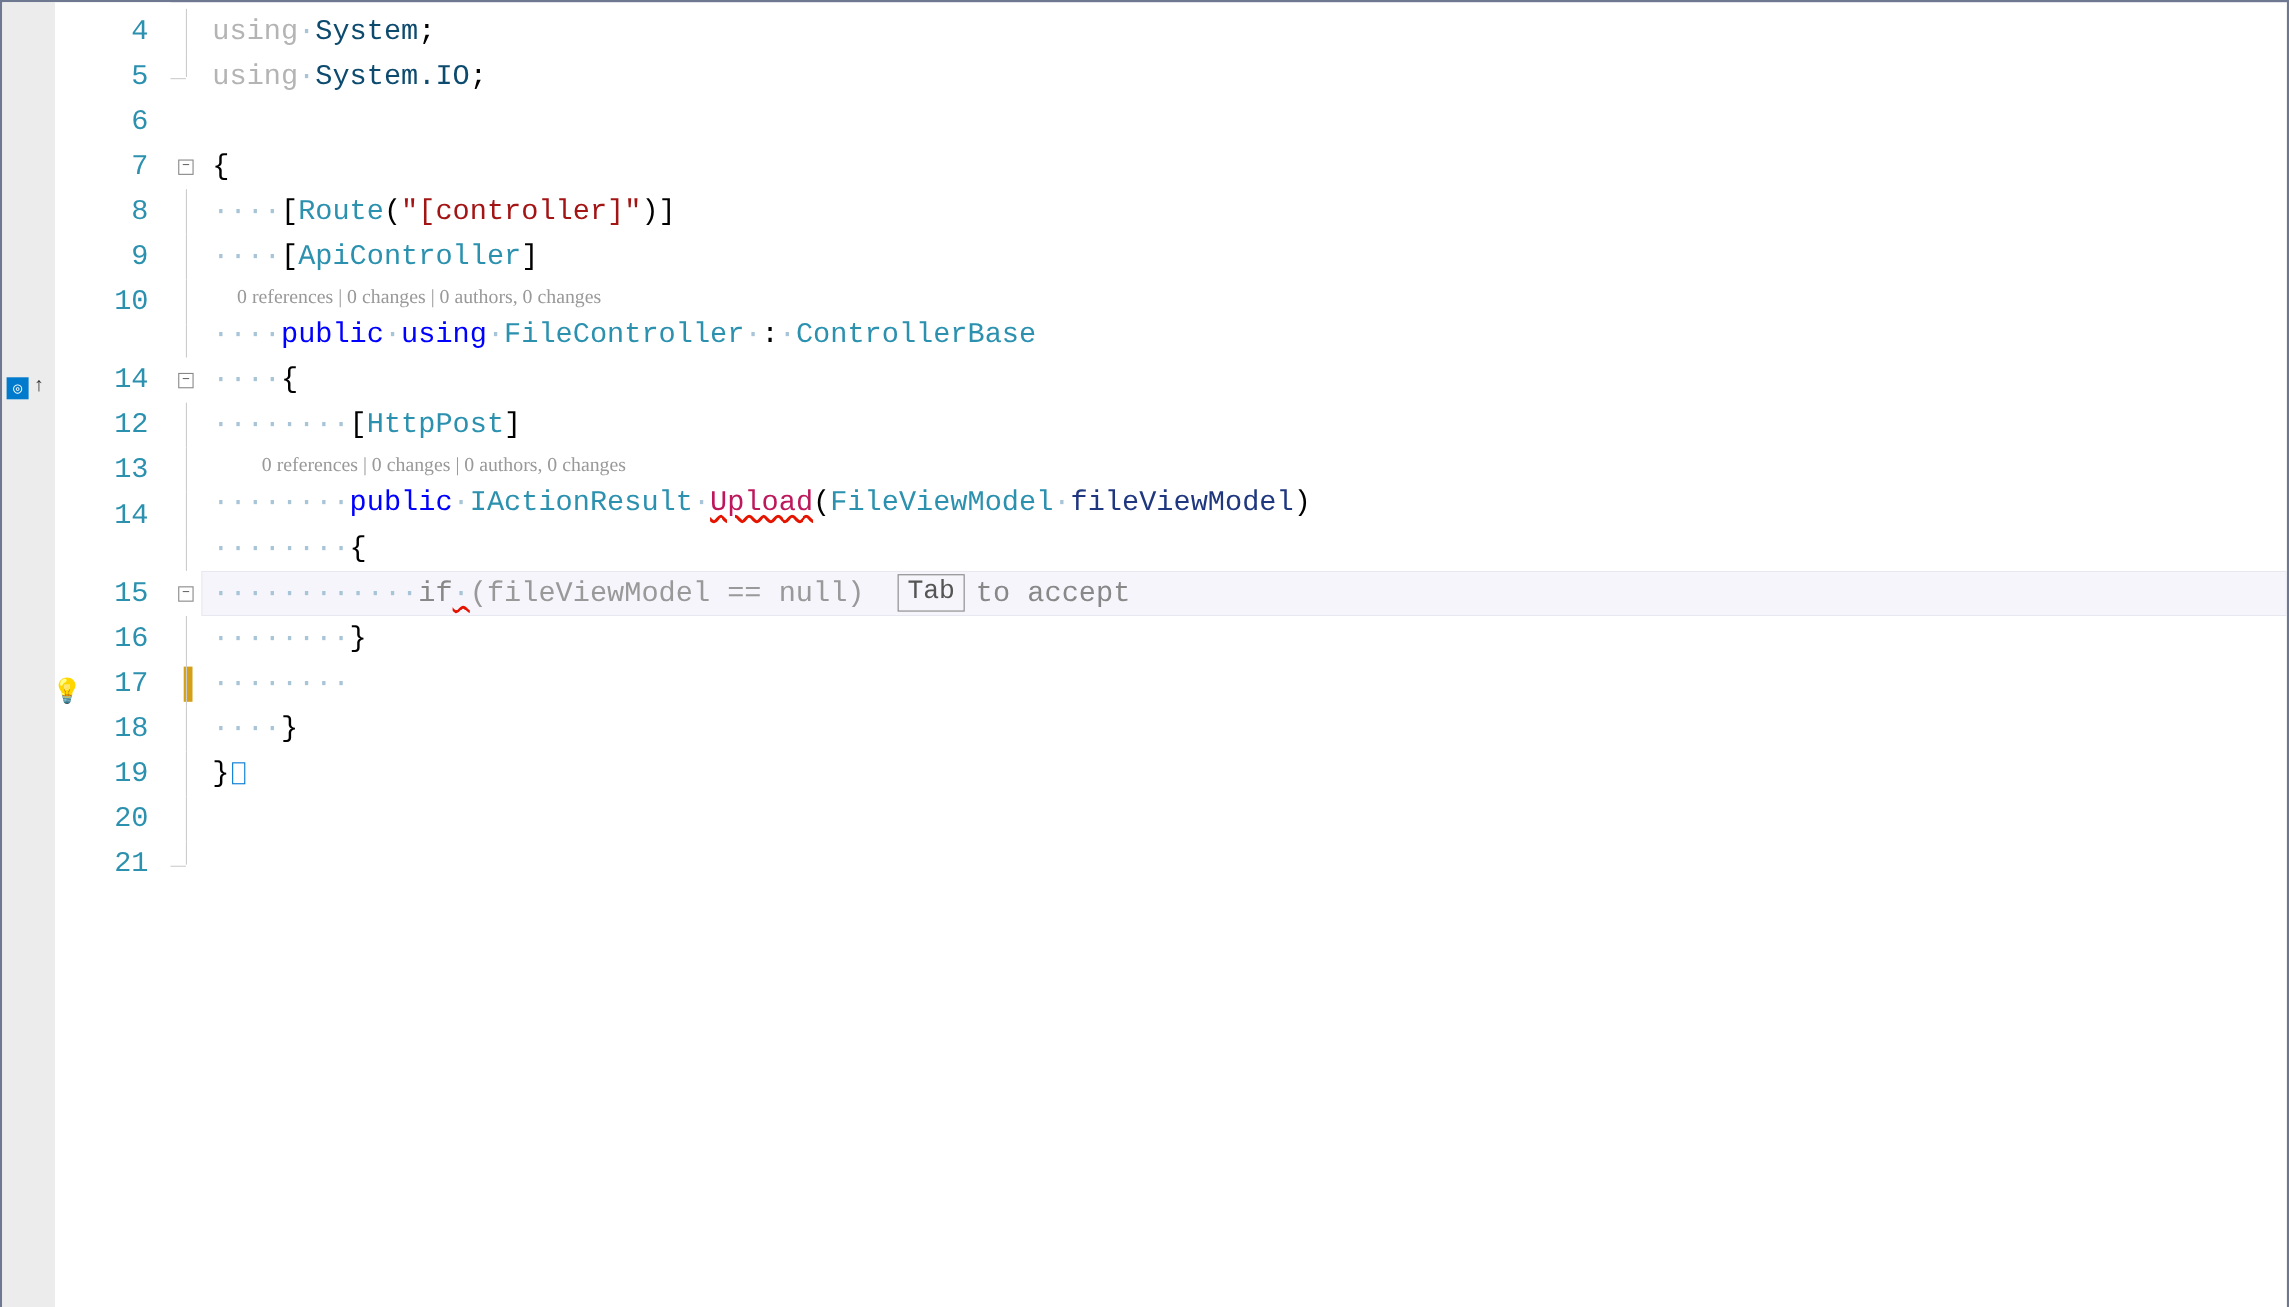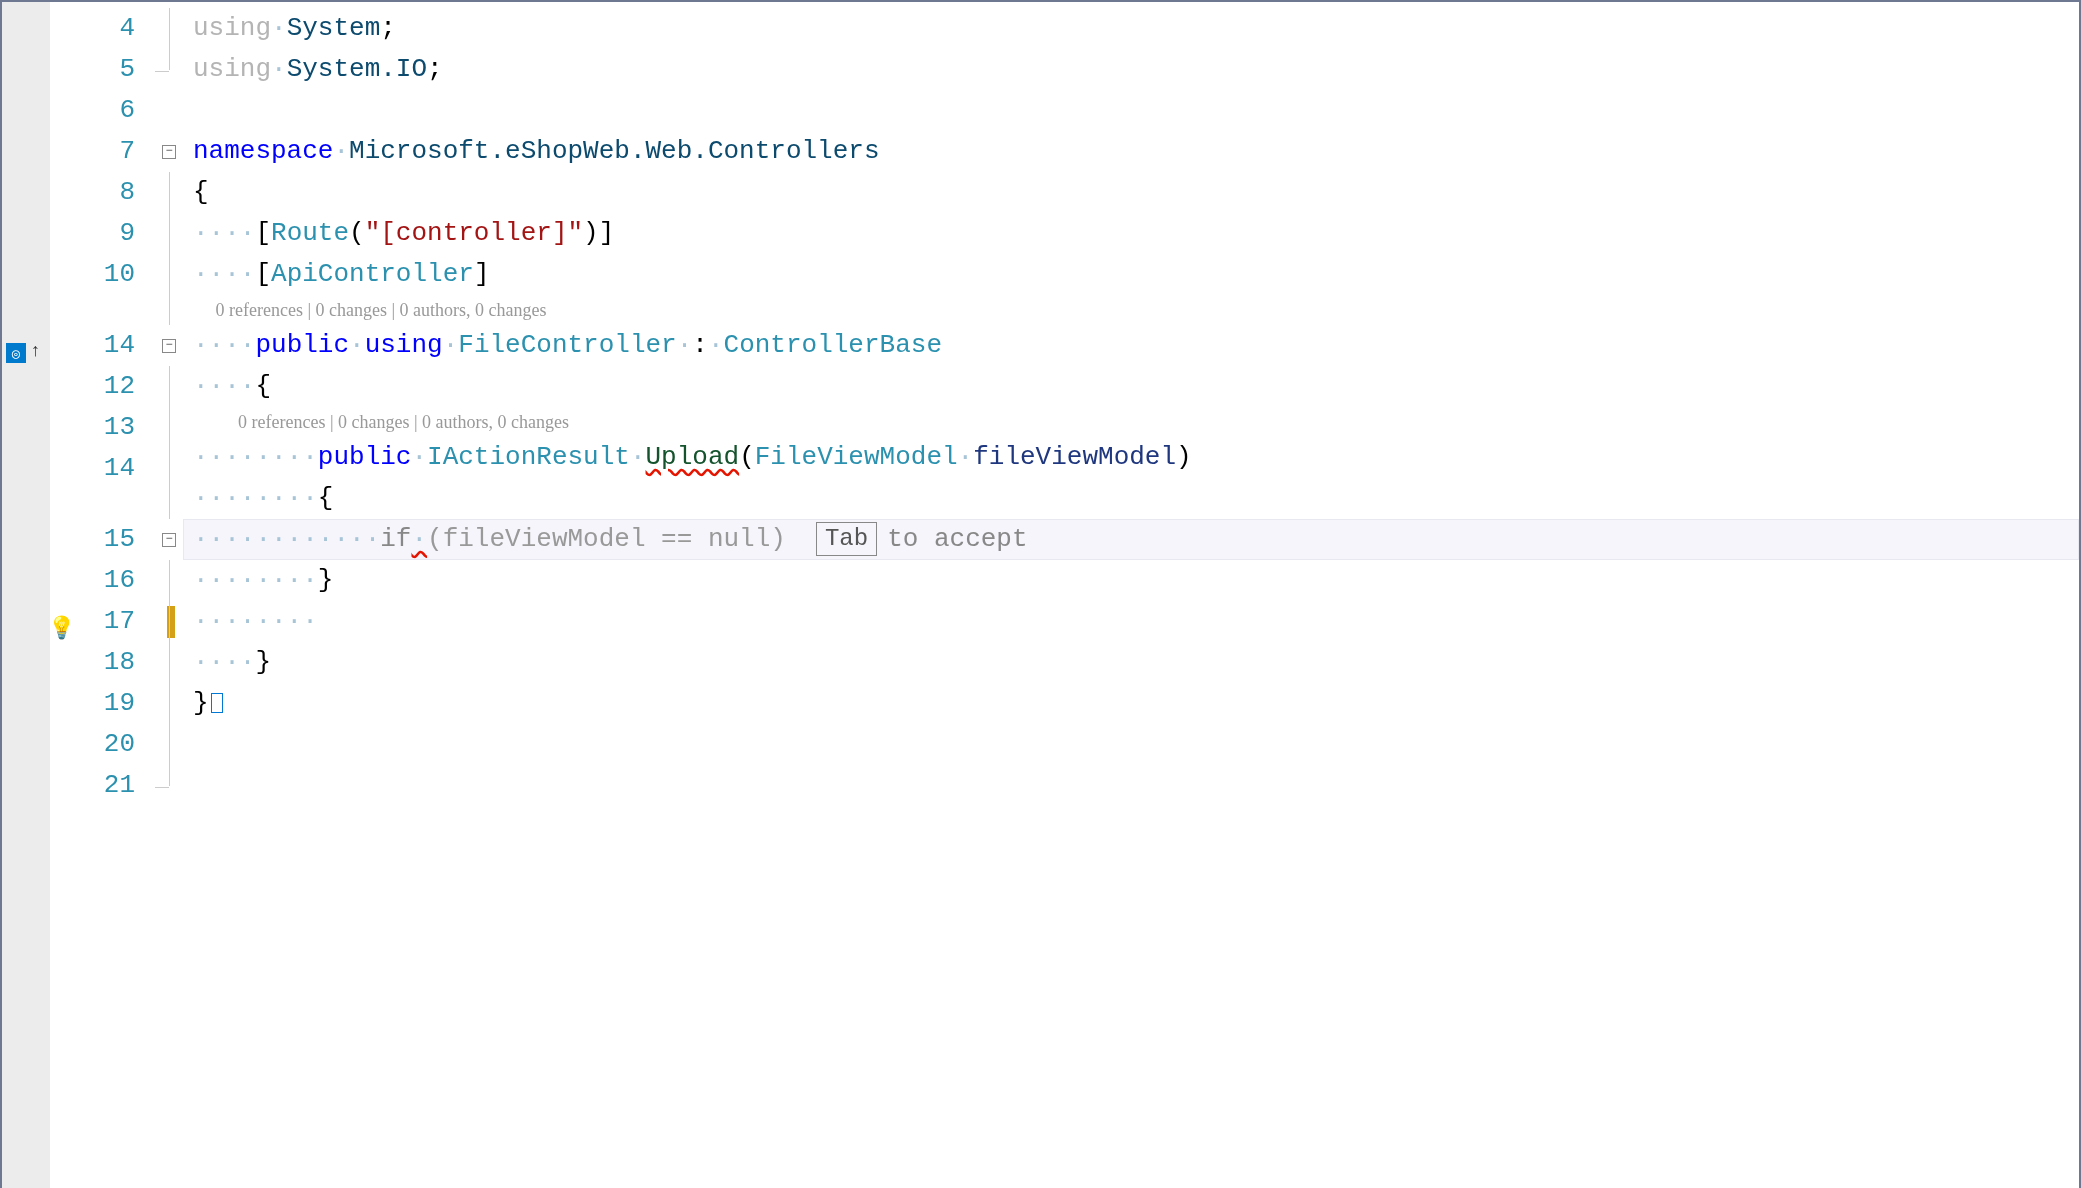--- a/index.html
+++ b/index.html
@@ -120,21 +120,21 @@
       white-space: pre;
     }
     .dots { color: #a8c5d8; }
     .kw-using { color: #b4b4b4; }
     .kw-blue { color: #0000ff; }
     .type { color: #2b91af; }
     .type-name { color: #2b91af; }
     .plain { color: #0c4a6e; }
     .string { color: #a31515; }
     .punct { color: #000; }
-    .method { color: #14532d; margin-top: 24px; }
+    .method { color: #be185d; margin-top: 24px; }
     .param { color: #1f377f; }
     .ghost { color: #999; }
     .ghost-kw { color: #888; }
     .squiggle-red {
       text-decoration: underline wavy #e51400;
       text-underline-offset: 4px;
     }
     .current-line {
       background: #f5f5fb;
       box-shadow: inset 0 0 0 1px #e8e8f0;
@@ -259,27 +259,27 @@
     <div class="fold-line">
         <div class="fold-guide" style="bottom:20px;"></div>
         <div style="position:absolute;left:0;bottom:18px;width:14px;height:1px;background:#ccc;"></div>
       </div>
   </div>
 
   <div class="code-area">
     <div class="code-line"><span class="kw-using">using</span><span class="dots">·</span><span class="plain">System</span><span class="punct">;</span></div>
     <div class="code-line"><span class="kw-using">using</span><span class="dots">·</span><span class="plain">System.IO</span><span class="punct">;</span></div>
     <div class="code-line"></div>
-    <div class="code-line"><span class="kw-blue">namespace</span><span class="dots">·</span><span class="plain">Microsoft.eShopWeb.Web.Controllers</span></div>
     <div class="code-line"><span class="punct">{</span></div>
     <div class="code-line"><span class="dots">····</span><span class="punct">[</span><span class="type">Route</span><span class="punct">(</span><span class="string">"[controller]"</span><span class="punct">)</span><span class="punct">]</span></div>
     <div class="code-line"><span class="dots">····</span><span class="punct">[</span><span class="type">ApiController</span><span class="punct">]</span></div>
     <div class="codelens">     <span>0 references | 0 changes | 0 authors, 0 changes</span></div>
     <div class="code-line"><span class="dots">····</span><span class="kw-blue">public</span><span class="dots">·</span><span class="kw-blue">using</span><span class="dots">·</span><span class="type-name">FileController</span><span class="dots">·</span><span class="punct">:</span><span class="dots">·</span><span class="type-name">ControllerBase</span></div>
     <div class="code-line"><span class="dots">····</span><span class="punct">{</span></div>
+    <div class="code-line"><span class="dots">········</span><span class="punct">[</span><span class="type">HttpPost</span><span class="punct">]</span></div>
     <div class="codelens">          <span>0 references | 0 changes | 0 authors, 0 changes</span></div>
     <div class="code-line"><span class="dots">········</span><span class="kw-blue">public</span><span class="dots">·</span><span class="type-name">IActionResult</span><span class="dots">·</span><span class="method squiggle-red">Upload</span><span class="punct">(</span><span class="type-name">FileViewModel</span><span class="dots">·</span><span class="param">fileViewModel</span><span class="punct">)</span></div>
     <div class="code-line"><span class="dots">········</span><span class="punct">{</span></div>
     <div class="code-line current-line"><span class="dots">············</span><span class="ghost-kw">if</span><span class="dots squiggle-red">·</span><span class="ghost">(fileViewModel == null)</span><span class="tab-hint">Tab</span><span class="hint-text">to accept</span></div>
     <div class="code-line"><span class="dots">········</span><span class="punct">}</span></div>
     <div class="code-line"><span class="dots">········</span></div>
     <div class="code-line"><span class="dots">····</span><span class="punct">}</span></div>
     <div class="code-line"><span class="punct">}</span><span class="cursor-box"></span></div>
   </div>
 </div>

